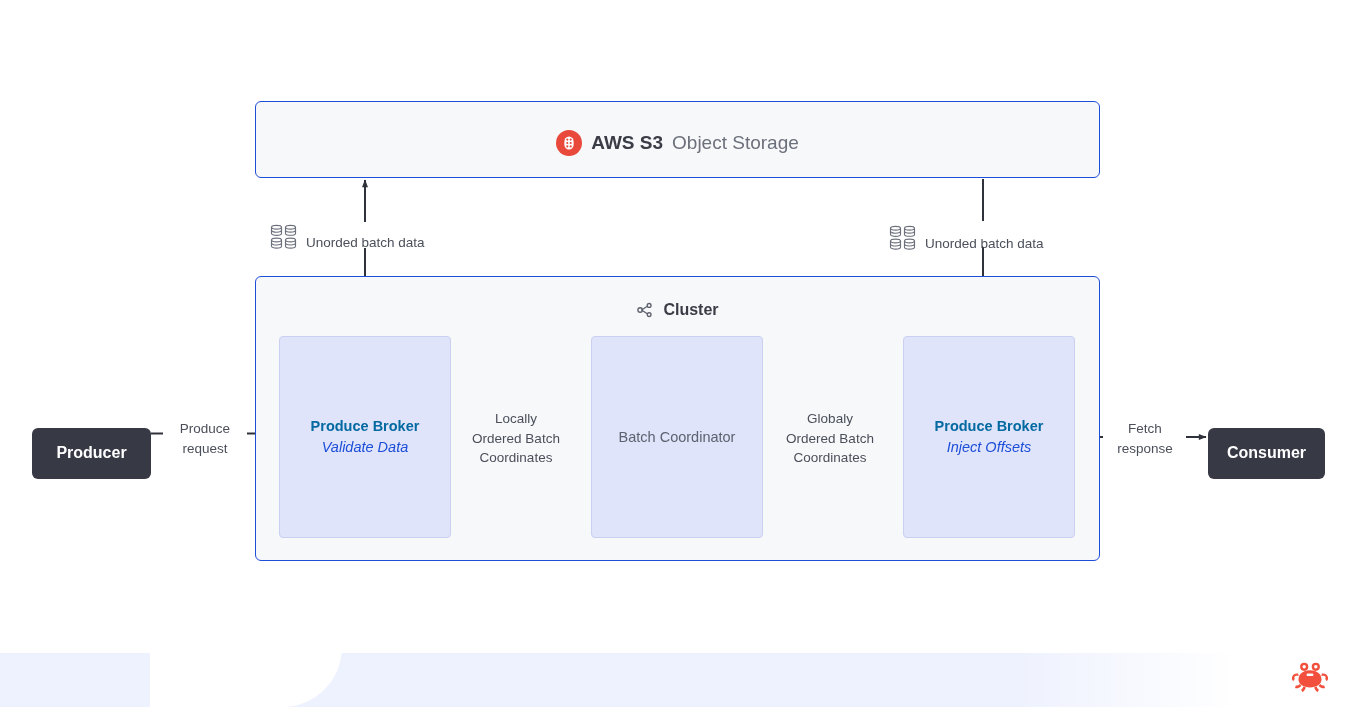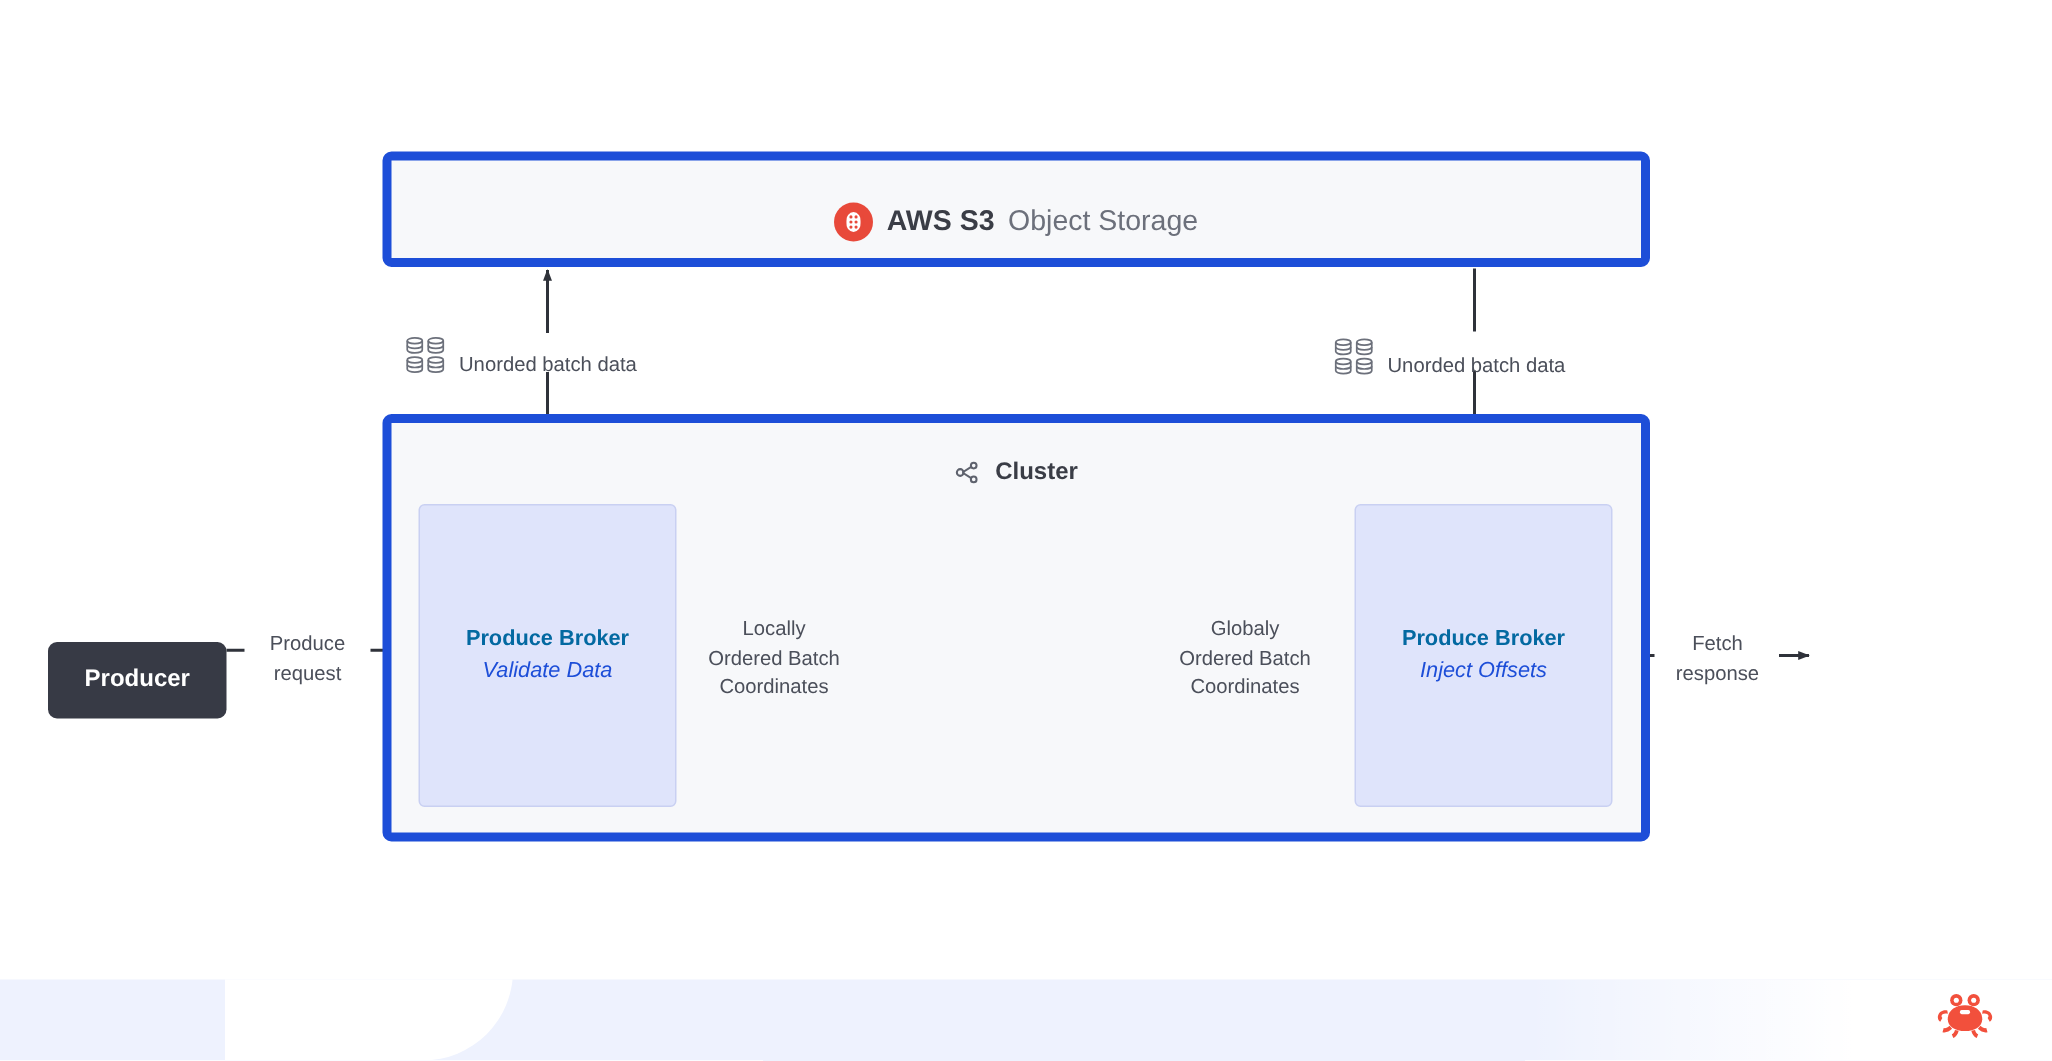--- a/index.html
+++ b/index.html
@@ -38,21 +38,21 @@
     position: absolute;
     right: 0; top: 0;
     width: 350px; height: 54px;
     background: linear-gradient(to right, rgba(238,242,254,0) 0%, #ffffff 62%);
   }
 
   
   .panel {
     position: absolute;
     background: #f7f8fa;
-    border: 6px solid #1d4ed8;
+    border: 1px solid #1d4ed8;
     border-radius: 6px;
   }
   #s3-panel  { left: 255px; top: 101px; width: 845px; height: 77px; }
   #cluster-panel { left: 255px; top: 276px; width: 845px; height: 285px; }
 
   .panel-title {
     position: absolute;
     left: 0; width: 100%;
     display: flex; align-items: center; justify-content: center;
     gap: 9px;
@@ -226,30 +226,36 @@
       </svg>
       <span class="t-strong">Cluster</span>
     </div>
   </div>
 
   <div class="node node-broker" id="node-b1">
     <span class="n-title">Produce Broker</span>
     <span class="n-sub">Validate Data</span>
   </div>
 
+  <div class="node node-broker" id="node-b2">
+    <span>Batch Coordinator</span>
+  </div>
 
   <div class="node node-broker" id="node-b3">
     <span class="n-title">Produce Broker</span>
     <span class="n-sub">Inject Offsets</span>
   </div>
 
   <div class="node node-dark" id="node-producer">
     <span>Producer</span>
   </div>
 
+  <div class="node node-dark" id="node-consumer">
+    <span>Consumer</span>
+  </div>
 
   <div class="edge-label" id="lbl-produce">Produce
 request</div>
   <div class="edge-label" id="lbl-locally">Locally
 Ordered Batch
 Coordinates</div>
   <div class="edge-label" id="lbl-globaly">Globaly
 Ordered Batch
 Coordinates</div>
   <div class="edge-label" id="lbl-fetch">Fetch

